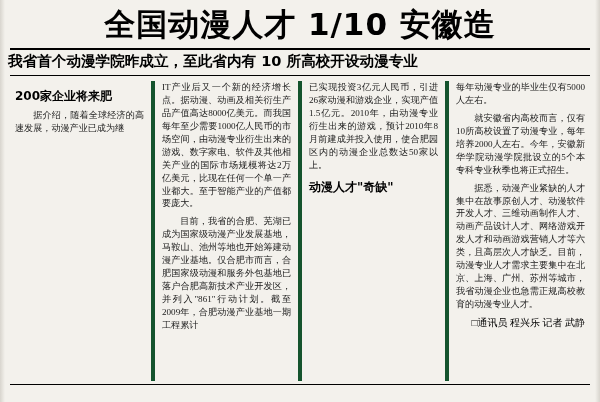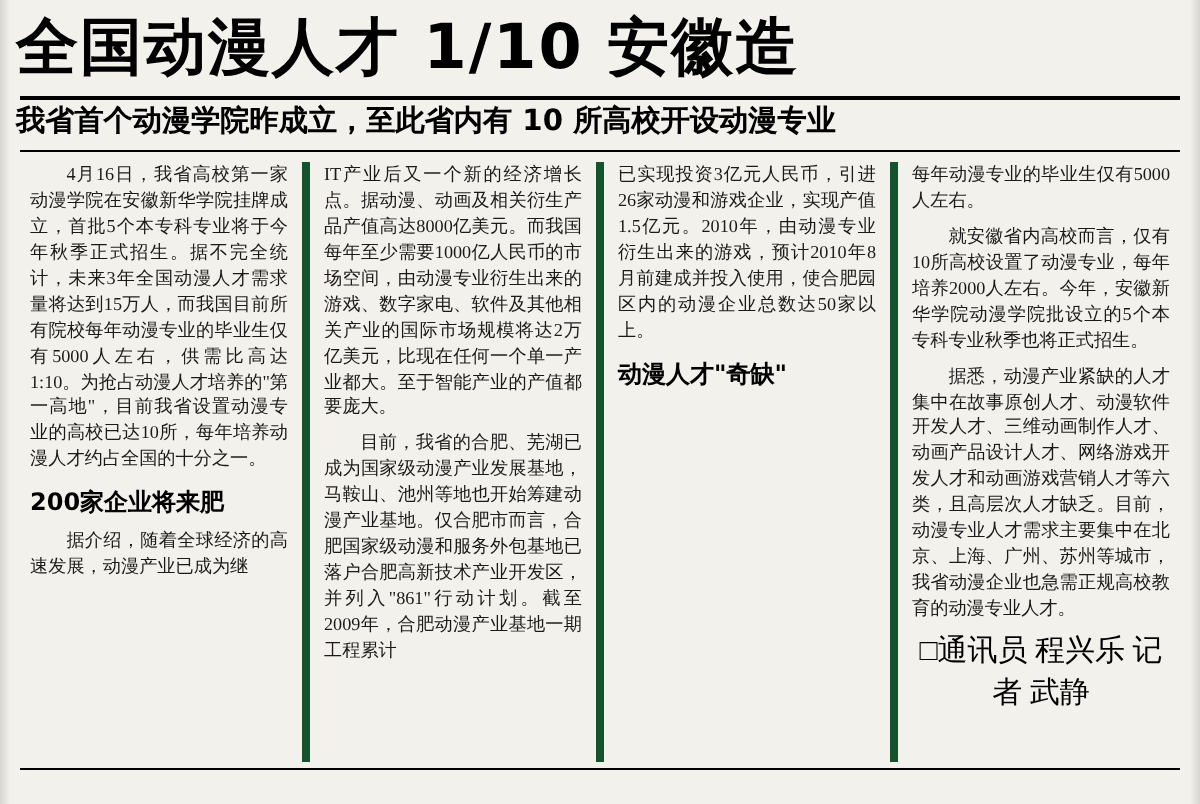--- a/index.html
+++ b/index.html
@@ -16,21 +16,21 @@
   }
   .page {
     position: relative;
     width: 600px;
     height: 402px;
     background: #f3f1ec;
     box-sizing: border-box;
     padding: 6px 8px 4px 8px;
   }
   .headline-wrap {
-    text-align: left;
+    text-align: center;
     padding: 2px 0 3px 0;
   }
   .headline {
     font-family: "DejaVu Sans", "Liberation Sans", sans-serif;
     font-weight: bold;
     font-size: 31px;
     letter-spacing: 1px;
     line-height: 1.08;
     color: #000;
     white-space: nowrap;
@@ -80,22 +80,22 @@
   }
   .sec-title {
     font-family: "DejaVu Sans", "Liberation Sans", sans-serif;
     font-weight: bold;
     font-size: 12px;
     margin: 7px 0 4px 0;
     text-indent: 0;
     color: #000;
   }
   .byline {
-    text-align: center;
-    font-size: 15px;
+    text-align: right;
+    font-size: 10px;
     margin-top: 4px;
     text-indent: 0;
     color: #000;
   }
   .bottom-rule {
     border-top: 1px solid #000;
     margin: 3px 2px 0 2px;
   }
   .edge-left, .edge-right {
     position: absolute;
@@ -119,21 +119,20 @@
   </div>
 
   <div class="rule-thick"></div>
 
   <div class="subhead">我省首个动漫学院昨成立，至此省内有 10 所高校开设动漫专业</div>
 
   <div class="rule-thin"></div>
 
   <div class="columns">
     <div class="col">
-      <p>4月16日，我省高校第一家动漫学院在安徽新华学院挂牌成立，首批5个本专科专业将于今年秋季正式招生。据不完全统计，未来3年全国动漫人才需求量将达到15万人，而我国目前所有院校每年动漫专业的毕业生仅有5000人左右，供需比高达1:10。为抢占动漫人才培养的"第一高地"，目前我省设置动漫专业的高校已达10所，每年培养动漫人才约占全国的十分之一。</p>
       <div class="sec-title">200家企业将来肥</div>
       <p>据介绍，随着全球经济的高速发展，动漫产业已成为继</p>
     </div>
 
     <div class="col">
       <p class="noindent">IT产业后又一个新的经济增长点。据动漫、动画及相关衍生产品产值高达8000亿美元。而我国每年至少需要1000亿人民币的市场空间，由动漫专业衍生出来的游戏、数字家电、软件及其他相关产业的国际市场规模将达2万亿美元，比现在任何一个单一产业都大。至于智能产业的产值都要庞大。</p>
       <p>目前，我省的合肥、芜湖已成为国家级动漫产业发展基地，马鞍山、池州等地也开始筹建动漫产业基地。仅合肥市而言，合肥国家级动漫和服务外包基地已落户合肥高新技术产业开发区，并列入"861"行动计划。截至2009年，合肥动漫产业基地一期工程累计</p>
     </div>
 
     <div class="col">

